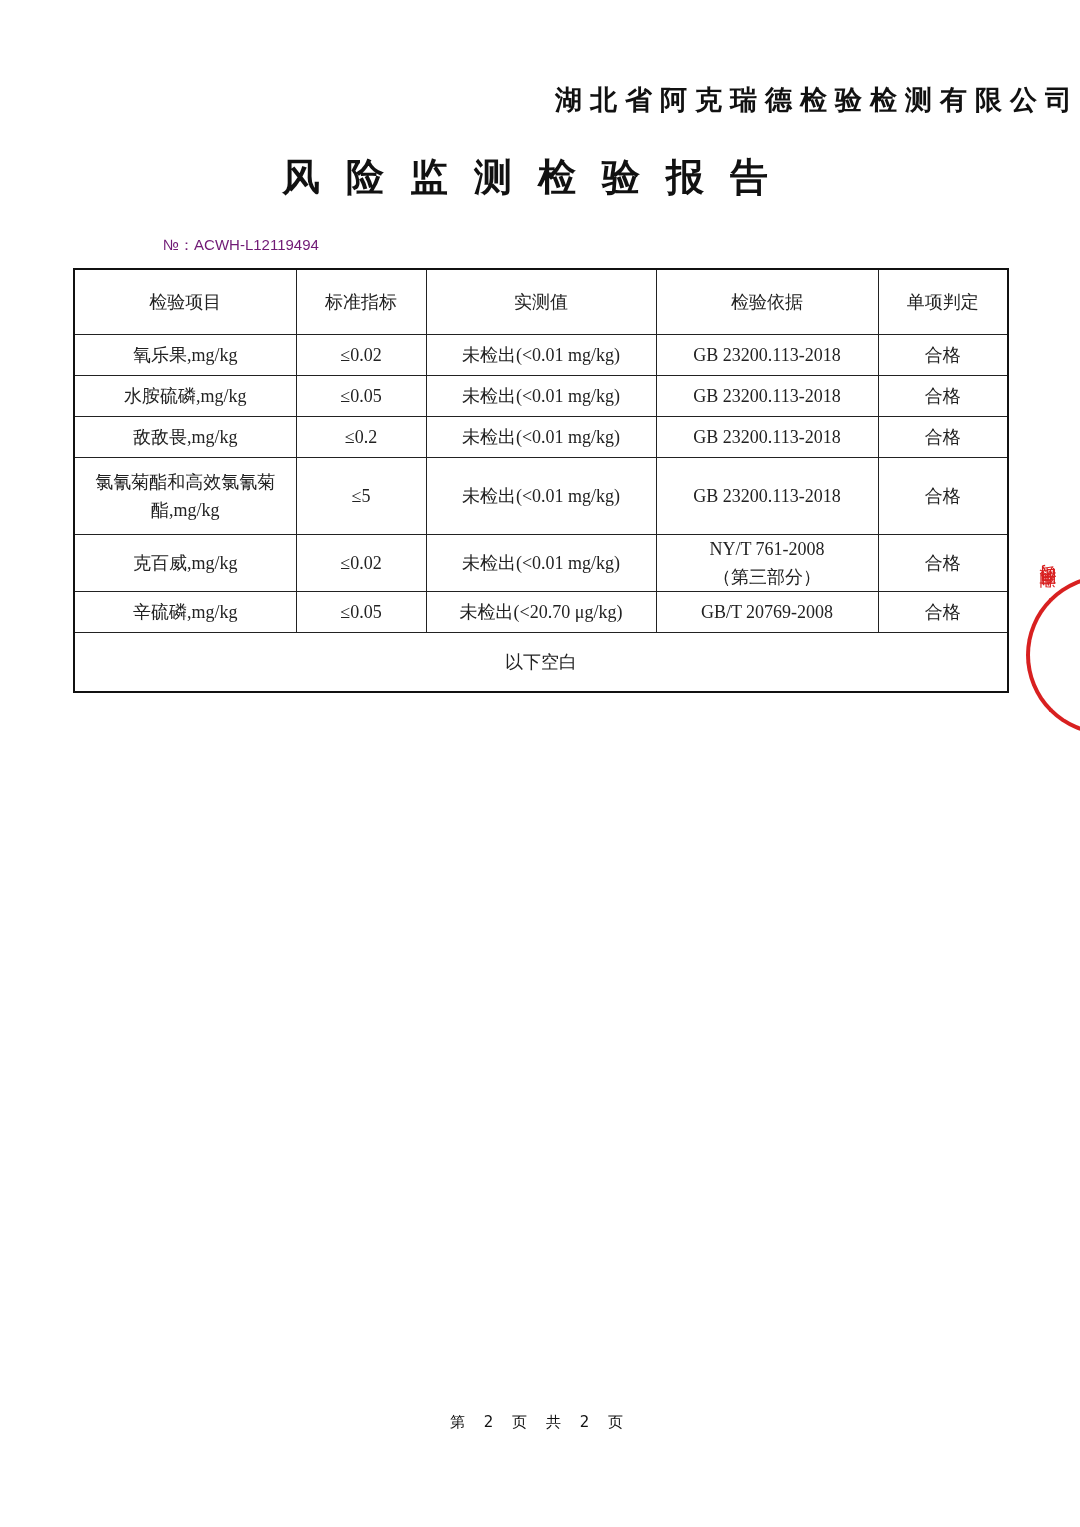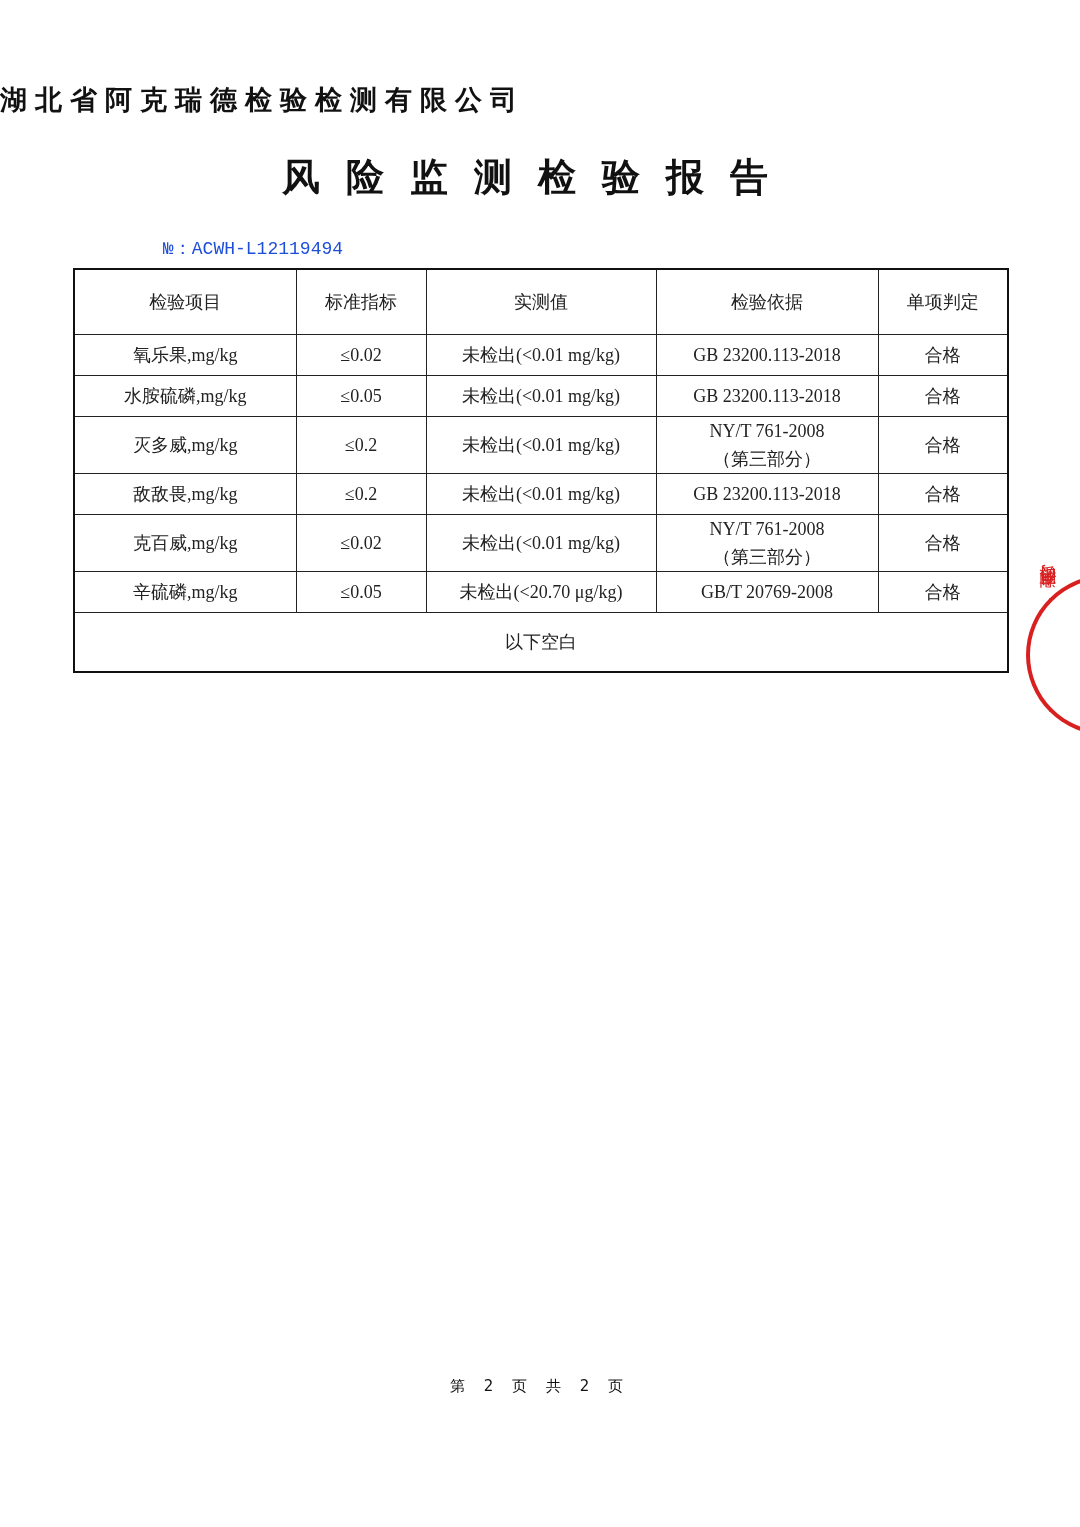--- a/index.html
+++ b/index.html
@@ -1,28 +1,28 @@
 <!DOCTYPE html>
 <html><head>
 <meta charset="utf-8">
 <style>
   html, body { margin: 0; padding: 0; background: #ffffff; }
   body { width: 1080px; height: 1527px; position: relative; overflow: hidden; color: #111; }
   .company {
-    position: absolute; left: 0; top: 82px; width: 1080px; text-align: left;
+    position: absolute; left: 0; top: 82px; width: 1080px; text-align: right;
     font-family: "DejaVu Sans", sans-serif; font-weight: bold; font-size: 27px; letter-spacing: 8px; color: #111;
   }
   .title {
     position: absolute; left: 0; top: 152px; width: 1050px; text-align: center;
     font-family: "DejaVu Sans", sans-serif; font-weight: bold; font-size: 38px; letter-spacing: 26px; color: #111;
     padding-left: 26px; box-sizing: border-box;
   }
   .report-no {
     position: absolute; left: 163px; top: 236px;
-    font-family: Liberation Mono, monospace; font-size: 18px; color: #1d4ed8;
+    font-family: Liberation Sans, sans-serif; font-size: 15px; color: #701a75;
   }
   table.results {
     position: absolute; left: 73px; top: 268px; width: 936px;
     border-collapse: collapse; border: 2.5px solid #111;
     font-family: "Liberation Serif", serif; font-size: 18px; color: #222;
     table-layout: fixed;
   }
   table.results th, table.results td {
     border: 1.5px solid #222; text-align: center; vertical-align: middle; padding: 0 14px; line-height: 28px;
   }
@@ -36,21 +36,21 @@
   .seal {
     position: absolute; left: 1026px; top: 575px; width: 80px; height: 160px;
     border: 4px solid #d82020; border-radius: 80px 0 0 80px / 80px 0 0 80px;
     border-right: none; box-sizing: border-box;
   }
   .seal-text {
     position: absolute; left: 1032px; top: 592px; width: 30px; font-family: "DejaVu Sans", sans-serif;
     font-size: 17px; color: #d82020; writing-mode: vertical-rl; transform: rotate(180deg); letter-spacing: 2px; line-height: 30px;
   }
   .footer {
-    position: absolute; left: 0; top: 1377px; width: 1080px; text-align: center;
+    position: absolute; left: 0; top: 1413px; width: 1080px; text-align: center;
     font-family: "DejaVu Sans", sans-serif; font-size: 15px; color: #111; letter-spacing: 7px;
   }
 </style>
 </head>
 <body>
 
 <div class="company">湖北省阿克瑞德检验检测有限公司</div>
 <div class="title">风险监测检验报告</div>
 <div class="report-no"><span>№：</span><span>ACWH-L12119494</span></div>
 
@@ -79,33 +79,30 @@
       <td>GB 23200.113-2018</td>
       <td>合格</td>
     </tr>
     <tr class="r1">
       <td>水胺硫磷,mg/kg</td>
       <td>≤0.05</td>
       <td>未检出(&lt;0.01 mg/kg)</td>
       <td>GB 23200.113-2018</td>
       <td>合格</td>
     </tr>
-    <tr class="r2">
-      <td>灭多威,mg/kg</td>
-      <td>≤0.2</td>
-      <td>未检出(&lt;0.01 mg/kg)</td>
-      <td>
-        <span class="sub">NY/T 761-2008</span>
-        <span class="sub">（第三部分）</span>
-      </td>
-      <td>合格</td>
-    </tr>
     <tr class="r1">
       <td>敌敌畏,mg/kg</td>
       <td>≤0.2</td>
+      <td>未检出(&lt;0.01 mg/kg)</td>
+      <td>GB 23200.113-2018</td>
+      <td>合格</td>
+    </tr>
+    <tr class="r3">
+      <td>氯氰菊酯和高效氯氰菊酯,mg/kg</td>
+      <td>≤5</td>
       <td>未检出(&lt;0.01 mg/kg)</td>
       <td>GB 23200.113-2018</td>
       <td>合格</td>
     </tr>
     <tr class="r2">
       <td>克百威,mg/kg</td>
       <td>≤0.02</td>
       <td>未检出(&lt;0.01 mg/kg)</td>
       <td>
         <span class="sub">NY/T 761-2008</span>

